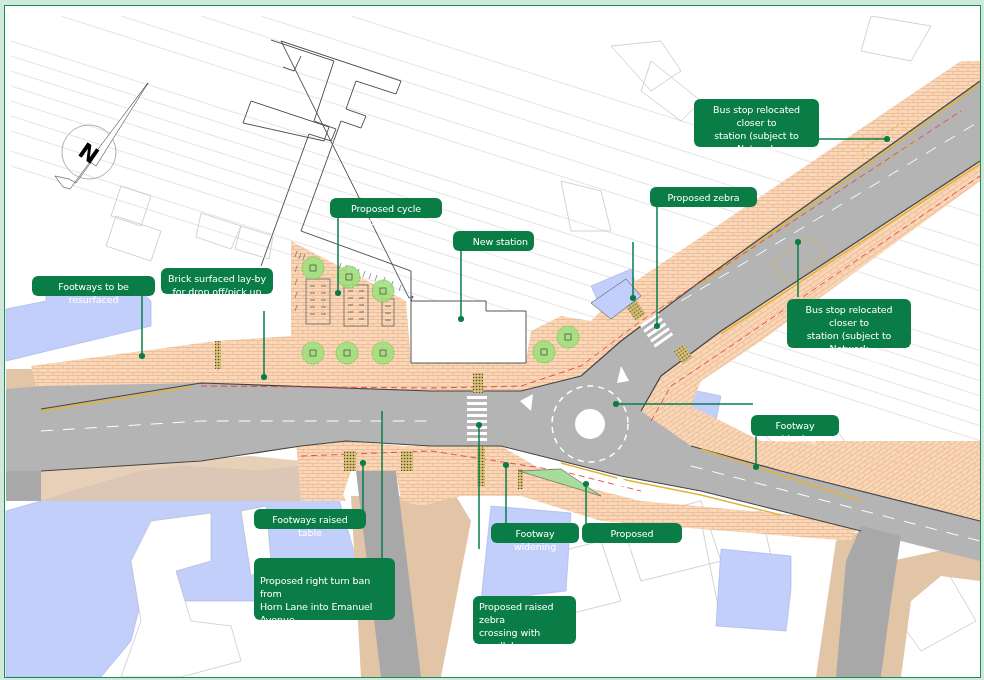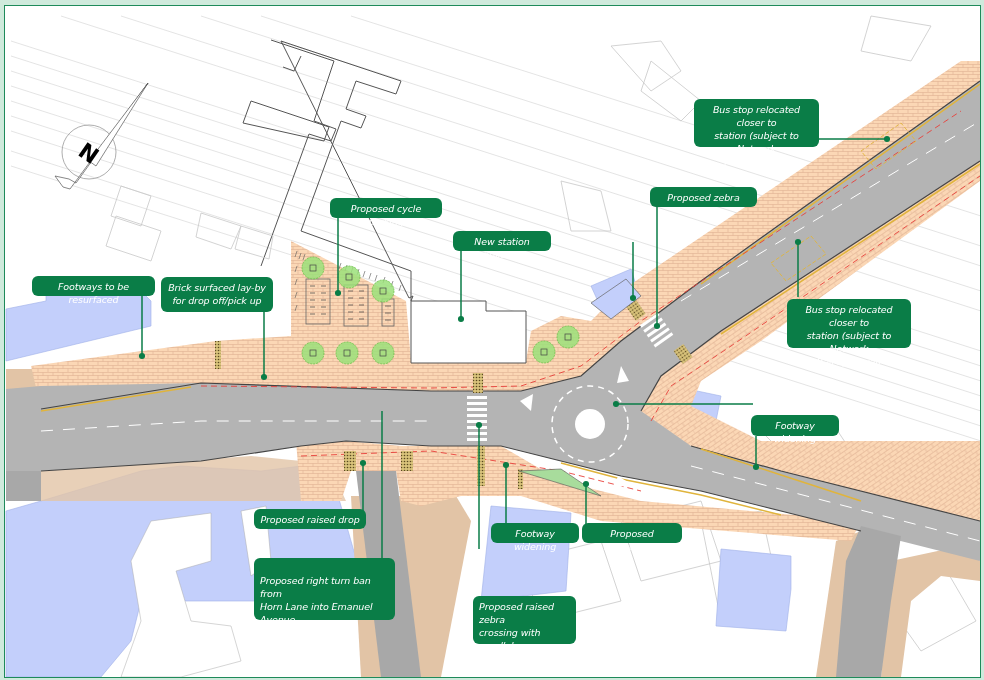--- a/index.html
+++ b/index.html
@@ -18,21 +18,20 @@
     background: #0a7d47;
     color: #ffffff;
     border-radius: 6px;
     font-size: 9.5px;
     line-height: 13px;
     text-align: center;
     padding: 4px 6px;
     box-sizing: border-box;
     white-space: pre-line;
     letter-spacing: -0.1px;
-    font-style: italic;
   }
   .callout.left { text-align: left; }
 </style>
 </head>
 <body>
 
 <div class="frame">
   <svg class="map" width="975" height="671" viewBox="4 5 975 671">
     <defs>
       <pattern id="brick" width="10" height="7" patternUnits="userSpaceOnUse">
@@ -262,33 +261,33 @@
       <path d="M505 524 L505 464"></path>
         <circle cx="505" cy="464" r="2.3"></circle>
       <path d="M585 523 L585 483"></path>
         <circle cx="585" cy="483" r="2.3"></circle>
       <path d="M478 548 L478 424"></path>
         <circle cx="478" cy="424" r="2.3"></circle>
     </g>
   </svg>
 
   <div class="callout" style="left:27px; top:270px; width:123px; height:20px;">Footways to be resurfaced</div>
-  <div class="callout" style="left:156px; top:271px; width:112px; height:35px;">Brick surfaced lay-by
+  <div class="callout" style="left:156px; top:262px; width:112px; height:26px;">Brick surfaced lay-by
 for drop off/pick up</div>
   <div class="callout" style="left:325px; top:192px; width:112px; height:20px;">Proposed cycle parking</div>
-  <div class="callout" style="left:448px; top:225px; width:98px; height:20px;">New station building</div>
+  <div class="callout" style="left:448px; top:225px; width:81px; height:20px;text-align:right;">New station building</div>
   <div class="callout" style="left:645px; top:181px; width:107px; height:20px;">Proposed  zebra crossing</div>
   <div class="callout" style="left:689px; top:93px; width:125px; height:48px;">Bus stop relocated closer to
 station (subject to Network
 Rail approval)</div>
   <div class="callout" style="left:782px; top:293px; width:124px; height:49px;">Bus stop relocated closer to
 station (subject to Network
 Rail approval)</div>
   <div class="callout" style="left:746px; top:409px; width:88px; height:21px;">Footway widening</div>
-  <div class="callout" style="left:249px; top:503px; width:112px; height:20px;">Proposed raised drop</div>
+  <div class="callout" style="left:249px; top:503px; width:112px; height:20px;">Footways raised table</div>
   <div class="callout left" style="left:249px; top:552px; width:141px; height:62px; padding:16px 6px;">Proposed right turn ban from
 Horn Lane into Emanuel Avenue</div>
   <div class="callout" style="left:486px; top:517px; width:88px; height:20px;">Footway widening</div>
   <div class="callout" style="left:577px; top:517px; width:100px; height:20px;">Proposed landscaping</div>
   <div class="callout left" style="left:468px; top:542px; width:103px; height:48px;margin-top:48px;">Proposed raised  zebra
 crossing with parallel
 crossing for cyclists</div>
 </div>
 
 </body></html>

